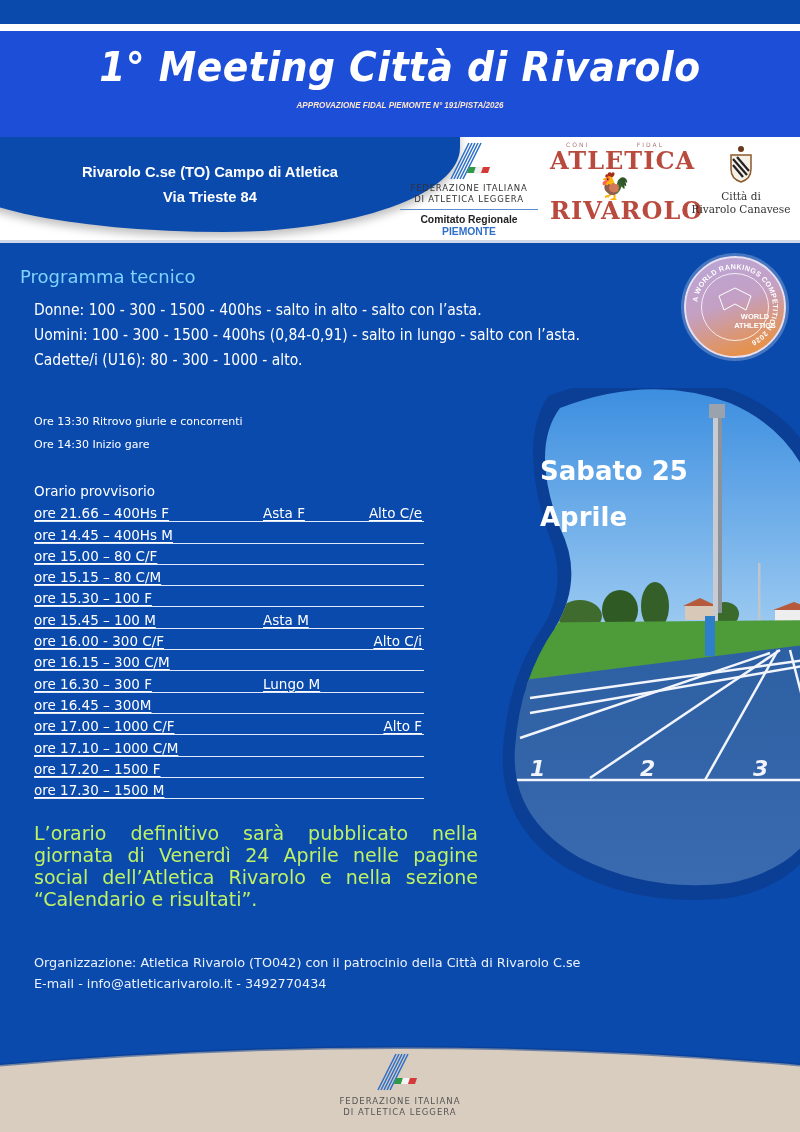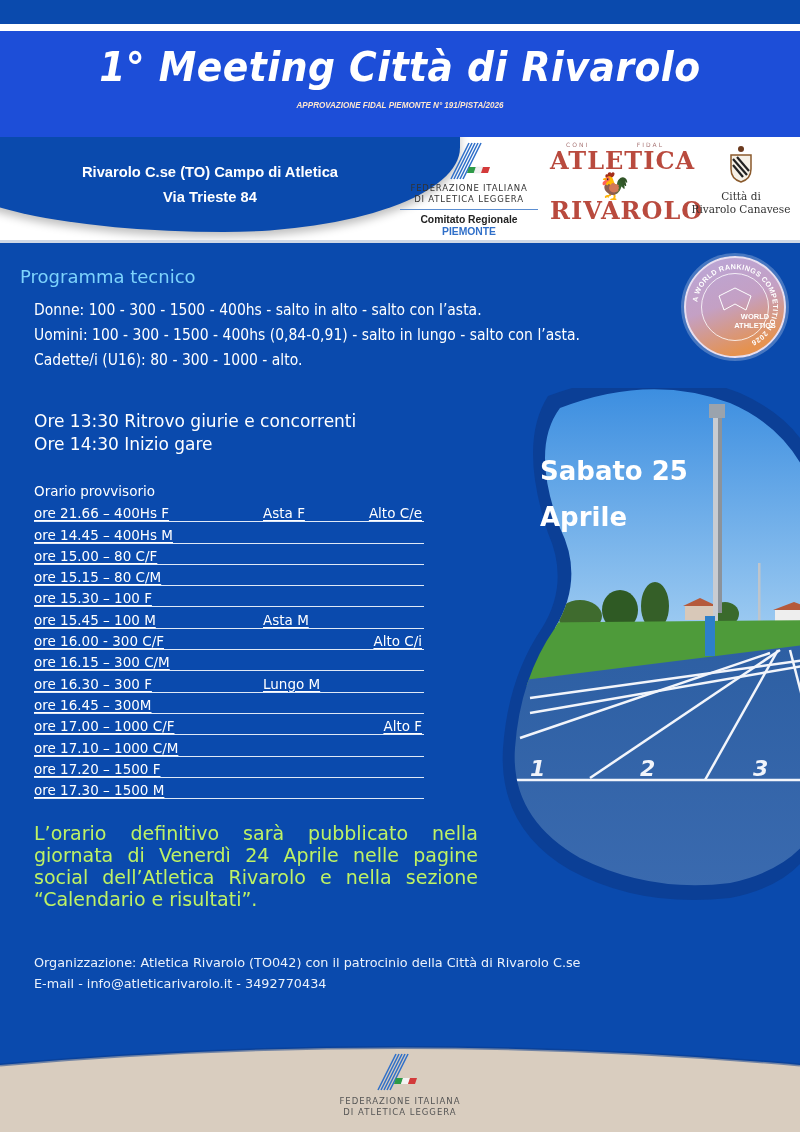--- a/index.html
+++ b/index.html
@@ -34,21 +34,21 @@
   .comune .t { font-family: "DejaVu Serif", serif; font-size: 10.5px; line-height: 13px; margin-top: 3px; }
 
   .prog-title { position: absolute; left: 20px; top: 258px; font-size: 18px; font-family: "DejaVu Sans", sans-serif; color: #7dd3fc; margin-top: 8px; }
   .prog-lines { position: absolute; left: 34px; top: 298px; font-size: 15px; line-height: 25px; font-family: "DejaVu Sans", sans-serif; color: #fff; white-space: nowrap; transform-origin: left top; transform: scaleX(0.93); }
 
   .badge { position: absolute; left: 684px; top: 256px; width: 102px; height: 102px; border-radius: 50%; background: linear-gradient(160deg, #b9a6d8 0%, #c4a0c4 45%, #e5924f 85%); border: 2px solid #e8dff0; box-shadow: 0 0 0 3px rgba(255,255,255,0.25); }
   .badge .inner { position: absolute; left: 15px; top: 15px; width: 68px; height: 68px; border-radius: 50%; border: 1px solid rgba(255,255,255,0.8); }
   .badge .wa { position: absolute; top: 54px; width: 100%; text-align: center; font-family: "Liberation Sans", sans-serif; font-weight: bold; font-size: 7.5px; line-height: 9px; color: #fff; margin-left: 20px; }
   .badge .ring { position: absolute; left: 0; top: 0; }
 
-  .ore { position: absolute; left: 34px; top: 410px; font-size: 17px; line-height: 23px; color: #fff; }
+  .ore { position: absolute; left: 34px; top: 410px; font-size: 11px; line-height: 23px; color: #fff; }
 
   .schedule { position: absolute; left: 34px; top: 481px; width: 390px; font-size: 13.5px; color: #fff; }
   .sched-title { line-height: 20px; height: 20px; }
   .row { position: relative; height: 21.3px; border-bottom: 1.5px solid #dfe9f7; }
   .row span { position: absolute; bottom: -1px; line-height: 18px; text-decoration: underline; text-underline-offset: 2px; white-space: nowrap; }
   .row .c1 { left: 0; }
   .row .c2 { left: 229px; }
   .row .c3 { right: 2px; }
 
   .final-note { position: absolute; left: 34px; top: 822px; width: 444px; font-size: 19px; line-height: 22px; color: #bef264; text-align: justify; }

